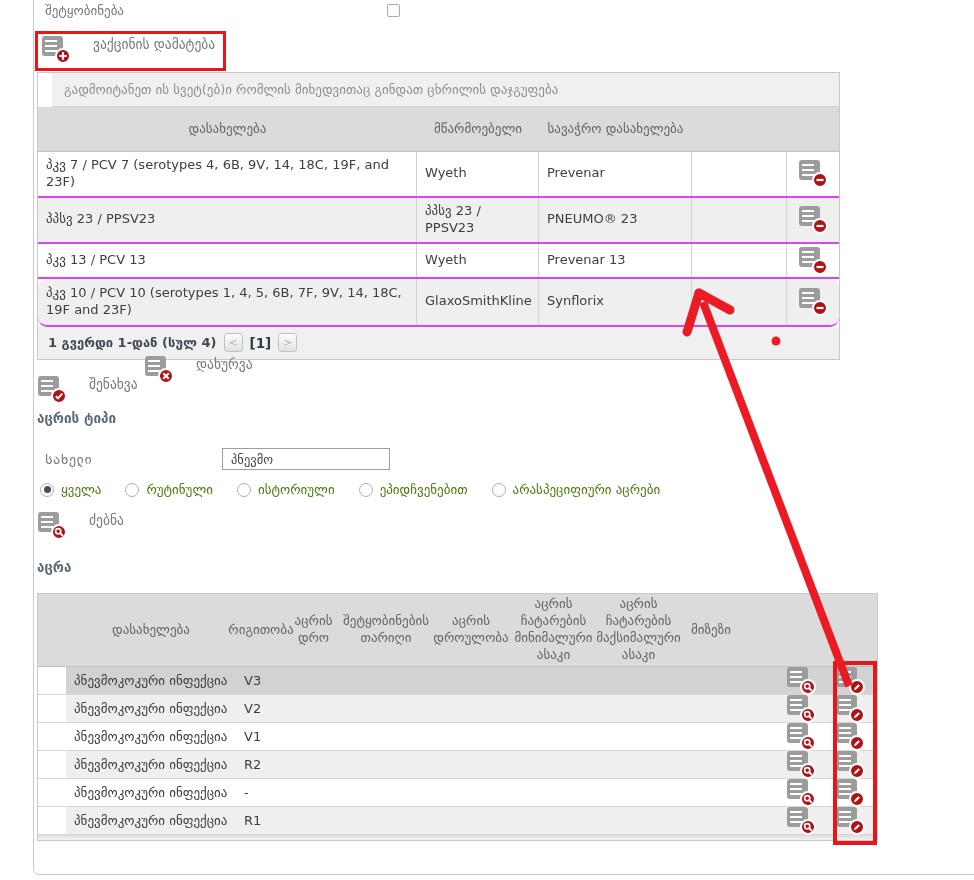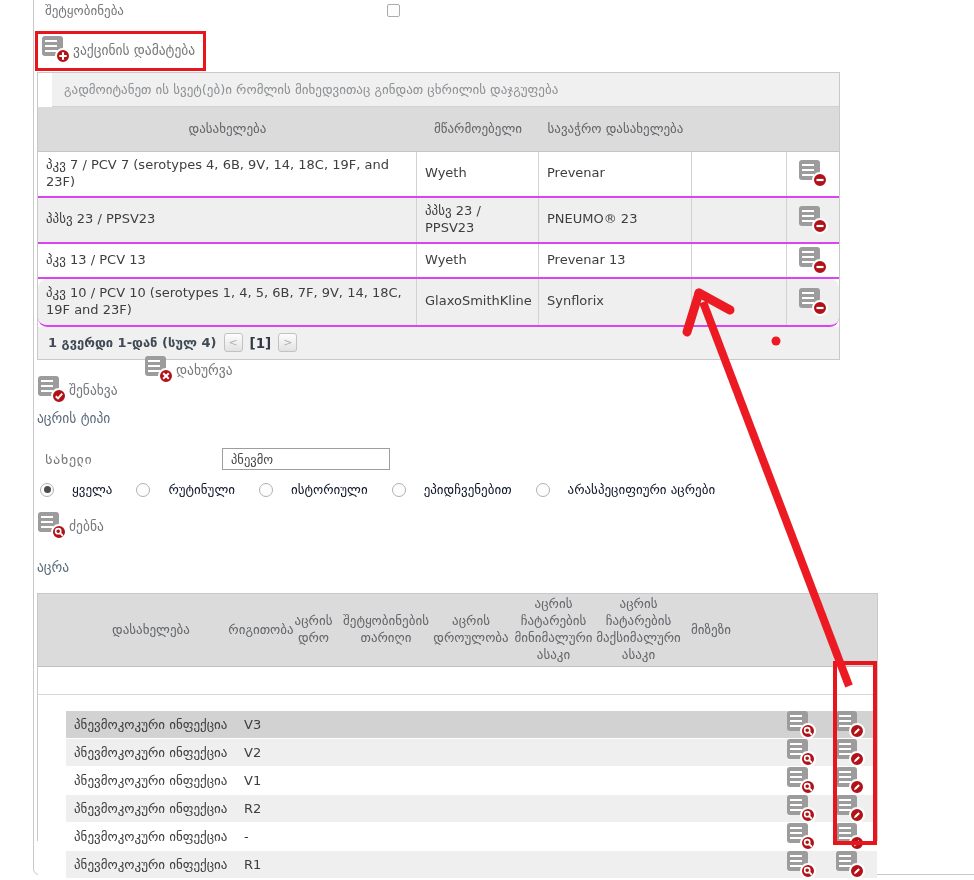--- a/index.html
+++ b/index.html
@@ -6,31 +6,31 @@
   body{
     width:974px;height:880px;position:relative;overflow:hidden;background:#fff;
     font-family:"DejaVu Sans", sans-serif;font-size:13px;color:#3e3e3e;
   }
   .abs{position:absolute;}
   
   .panel{position:absolute;left:33px;top:-20px;width:958px;height:893px;
     border:1px solid #c9c9c9;border-radius:6px;background:#fff;}
   
   .lbl{color:#76797c;}
-  .heading{color:#5c6b7b;font-weight:normal;font-size:13.5px;}
+  .heading{color:#5c6b7b;font-weight:bold;font-size:13.5px;}
   
   .checkbox{width:13px;height:13px;border:1px solid #ababab;border-radius:2px;background:#fcfcfc;}
   
   .icn{position:relative;width:28px;height:27px;display:inline-block;flex:0 0 auto;}
   .icn .doc{position:absolute;left:0;top:0;width:21px;height:20px;background:#9c9c9c;border-radius:3px;}
   .icn .doc::before{content:"";position:absolute;left:3px;top:4px;width:12px;height:2px;background:#fff;
     box-shadow:0 5px 0 #fff,0 10px 0 #fff;}
   .icn .badge{position:absolute;right:-1px;bottom:-1px;width:16px;height:16px;border-radius:50%;
     background:#b01218;border:2px solid #fff;display:flex;align-items:center;justify-content:center;box-sizing:border-box;}
-  .iconbtn{display:inline-flex;align-items:center;gap:3px;cursor:pointer;background:none;border:none;padding:0;
+  .iconbtn{display:inline-flex;align-items:flex-start;gap:23px;cursor:pointer;background:none;border:none;padding:0;
     font-family:"DejaVu Sans",sans-serif;font-size:13.5px;color:#76797c;}
   
   .ann-rect{position:absolute;border:3px solid #e9151c;pointer-events:none;z-index:40;}
   
   .t1{position:absolute;left:37px;top:72px;width:803px;border:1px solid #c9c9c9;box-sizing:border-box;background:#fff;}
   .t1-grouphint{background:#f0f0f0;color:#8e9194;padding:9px 12px;border-bottom:1px solid #d2d2d2;margin-left:14px;}
   .t1-head{display:grid;grid-template-columns:379px 122px 153px 95px 52px;background:#dbdbdb;
     border-bottom:1px solid #c5c5c5;color:#63666a;}
   .t1-head .hc{display:flex;align-items:center;justify-content:center;text-align:center;min-height:44px;line-height:1.25;}
   .t1-row{display:grid;grid-template-columns:379px 122px 153px 95px 52px;border-bottom:2px solid #d946ef;}
@@ -41,32 +41,32 @@
   .t1-pager{background:#f0f0f0;display:flex;align-items:center;gap:7px;padding:6px 10px;min-height:20px;}
   .pager-text{color:#3f4a55;font-weight:600;}
   .pgbtn{width:19px;height:19px;border:1px solid #c2c2c2;border-radius:3px;
     background:linear-gradient(#fdfdfd,#e2e2e2);color:#b0b0b0;font-size:11px;display:inline-flex;
     align-items:center;justify-content:center;cursor:pointer;font-family:"DejaVu Sans",sans-serif;padding:0;}
   .pgcur{color:#2f3a45;font-weight:bold;font-size:13.5px;}
   
   .txtinput{position:absolute;left:222px;top:448px;width:150px;height:20px;border:1px solid #9e9e9e;
     font-family:"DejaVu Sans",sans-serif;font-size:12.5px;color:#444;padding:0 8px;box-sizing:content-box;}
   .radiorow{position:absolute;left:40px;top:482px;display:flex;align-items:center;gap:24px;}
-  .radio{display:inline-flex;align-items:center;gap:18px;color:#0f172a;cursor:pointer;}
+  .radio{display:inline-flex;align-items:center;gap:7px;color:#4d7c0f;cursor:pointer;}
   .rcircle{width:14px;height:14px;border-radius:50%;border:1px solid #b0b0b0;background:#fdfdfd;
     display:inline-flex;align-items:center;justify-content:center;flex:0 0 auto;box-sizing:border-box;}
   .rcircle.on::after{content:"";width:7px;height:7px;border-radius:50%;background:#4d4d4d;}
   
   .t2{position:absolute;left:37px;top:593px;width:841px;border:1px solid #c9c9c9;box-sizing:border-box;background:#fff;}
   .t2-head{display:grid;grid-template-columns:28px 170px 50px 55px 90px 80px 85px 85px 60px 1fr;
     background:#dbdbdb;border-bottom:1px solid #c0c0c0;color:#63666a;}
   .t2-head .hc{display:flex;align-items:center;justify-content:center;text-align:center;min-height:72px;line-height:1.3;padding:2px 1px;box-sizing:border-box;}
   .t2-row{display:grid;grid-template-columns:28px 170px 50px 55px 90px 80px 85px 85px 60px 1fr;
     border-bottom:1px solid #d6d6d6;height:27px;}
-  .t2-row .c{display:flex;align-items:center;padding:0 8px;box-sizing:border-box;margin-top:44px;}
+  .t2-row .c{display:flex;align-items:center;padding:0 8px;box-sizing:border-box;}
   .t2-row .detail{background:#fff;padding:0;}
   .t2-row.sel  .c:not(.detail){background:#d2d2d2;}
   .t2-row.alt  .c:not(.detail){background:#efefef;}
   .t2-row.plain .c:not(.detail){background:#fff;}
   .t2-row .iconcell{justify-content:flex-end;gap:21px;padding-right:13px;}
   .t2-foot{height:5px;background:linear-gradient(#dcdcdc,#f4f4f4);}
   .rowbtn{background:none;border:none;padding:0;cursor:pointer;line-height:0;}
   
   .overlay{position:absolute;left:0;top:0;z-index:50;pointer-events:none;}
 </style>

